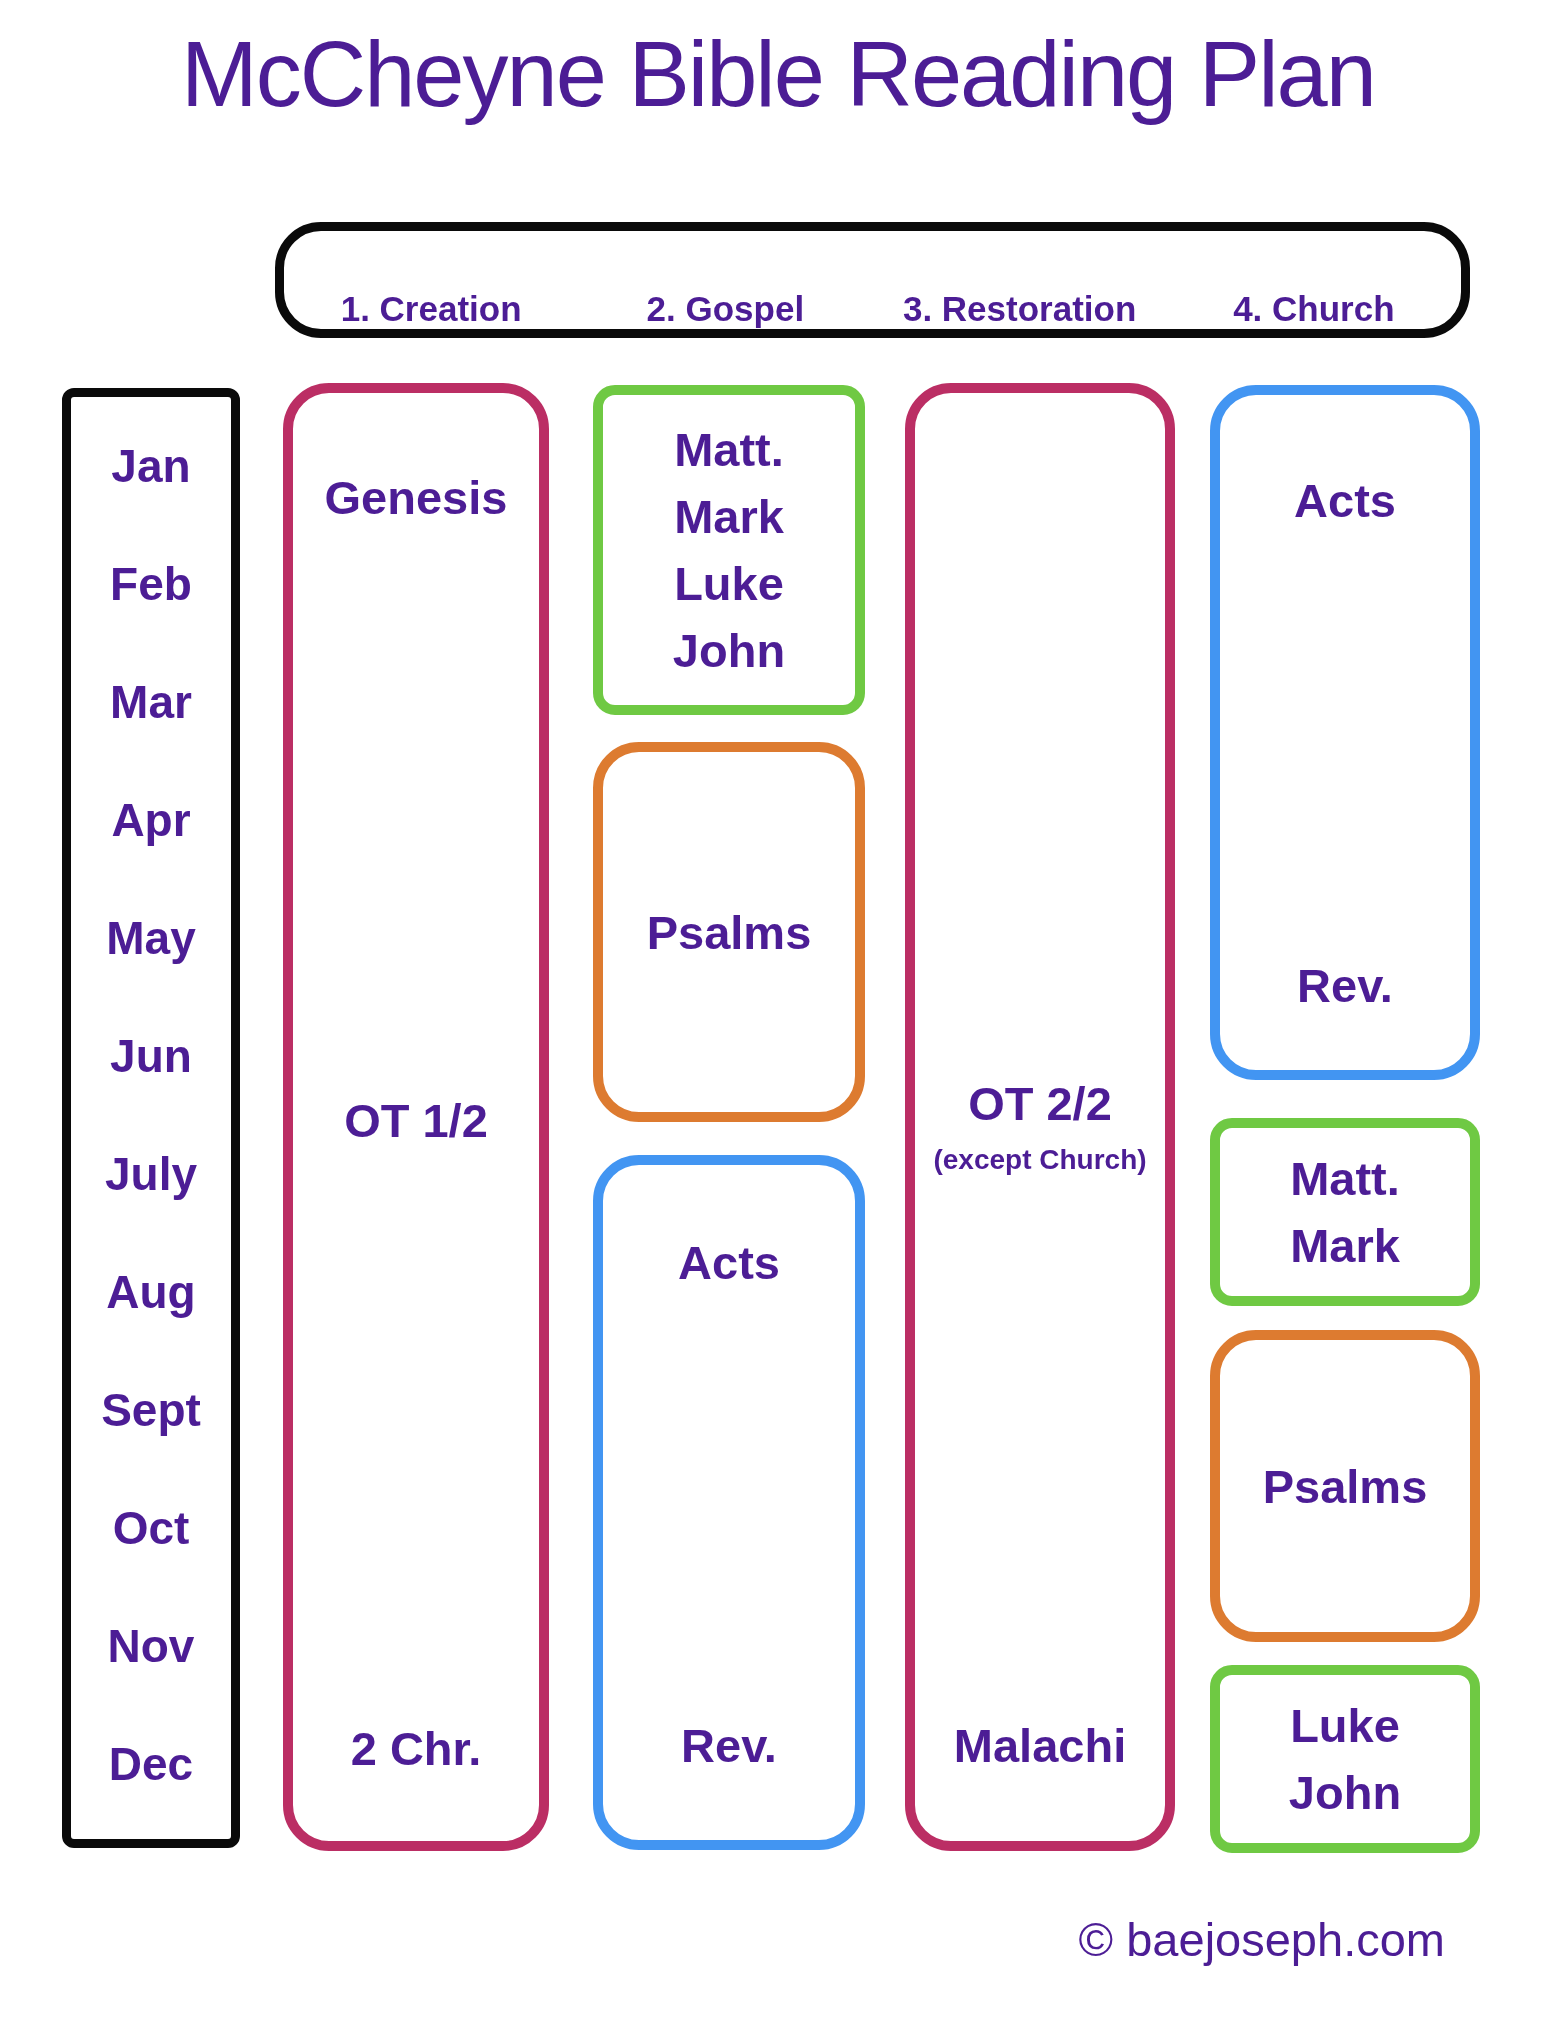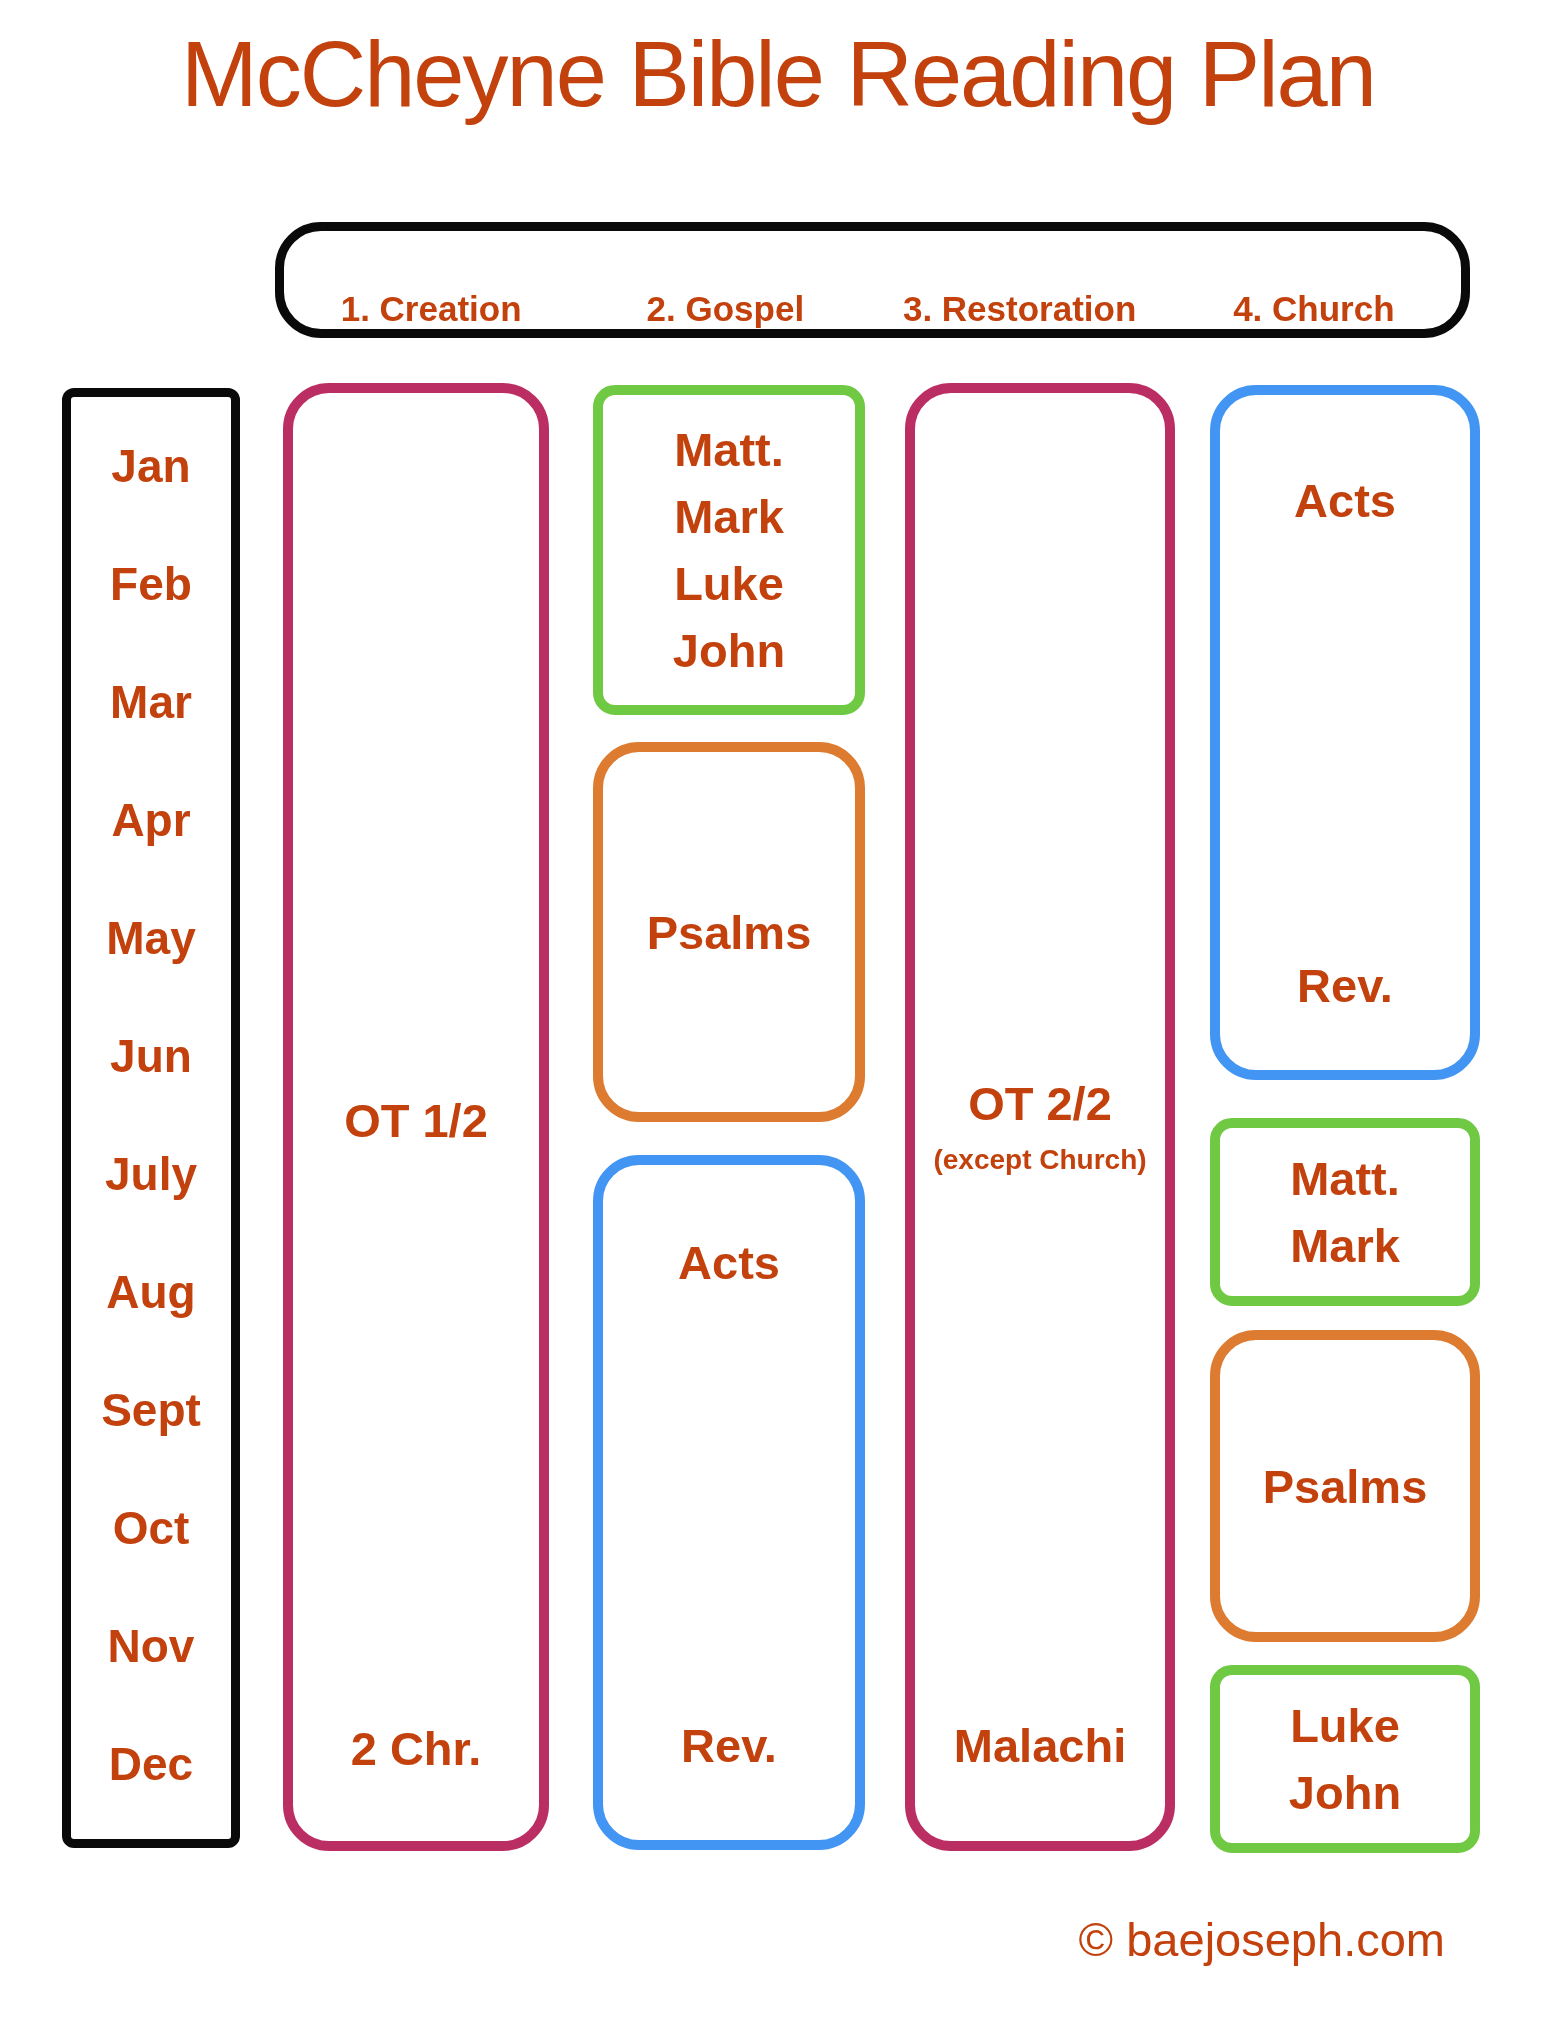--- a/index.html
+++ b/index.html
@@ -1,19 +1,19 @@
 <!DOCTYPE html>
 <html style="--ink: #0a0a0a; --pink: #bb2e64; --green: #6fc943; --orange: #dd7b30; --blue: #4295f2;"><head>
 <meta charset="utf-8">
 <style>
   * { margin:0; padding:0; box-sizing:border-box; }
   html, body { background:#ffffff; }
   .canvas {
     position:relative; width:1556px; height:2020px; background:#ffffff;
-    font-family:"Liberation Sans", sans-serif; color:#c2410c; overflow:hidden;
+    font-family:"Liberation Sans", sans-serif; color:#4c1d95; overflow:hidden;
   }
   .title {
     position:absolute; left:0; right:0; top:22px; text-align:center;
     font-size:92px; font-weight:400; letter-spacing:-2px;
   }
   .categories-box {
     position:absolute; left:275px; top:222px; width:1195px; height:116px;
     border:9px solid var(--ink,#0a0a0a); border-radius:46px;
     display:flex; align-items:flex-end;
   }
@@ -68,20 +68,21 @@
     <div class="month">Jun</div>
     <div class="month">July</div>
     <div class="month">Aug</div>
     <div class="month">Sept</div>
     <div class="month">Oct</div>
     <div class="month">Nov</div>
     <div class="month">Dec</div>
   </div>
 
   <div class="box pink" style="left:283px; top:383px; width:266px; height:1468px;">
+    <div class="lbl" style="top:104px">Genesis</div>
     <div class="lbl" style="top:727px">OT 1/2</div>
     <div class="lbl" style="top:1355px">2 Chr.</div>
   </div>
 
   <div class="box green" style="left:593px; top:385px; width:272px; height:330px;">
     <div class="stack">
       <span>Matt.</span>
       <span>Mark</span>
       <span>Luke</span>
       <span>John</span>

